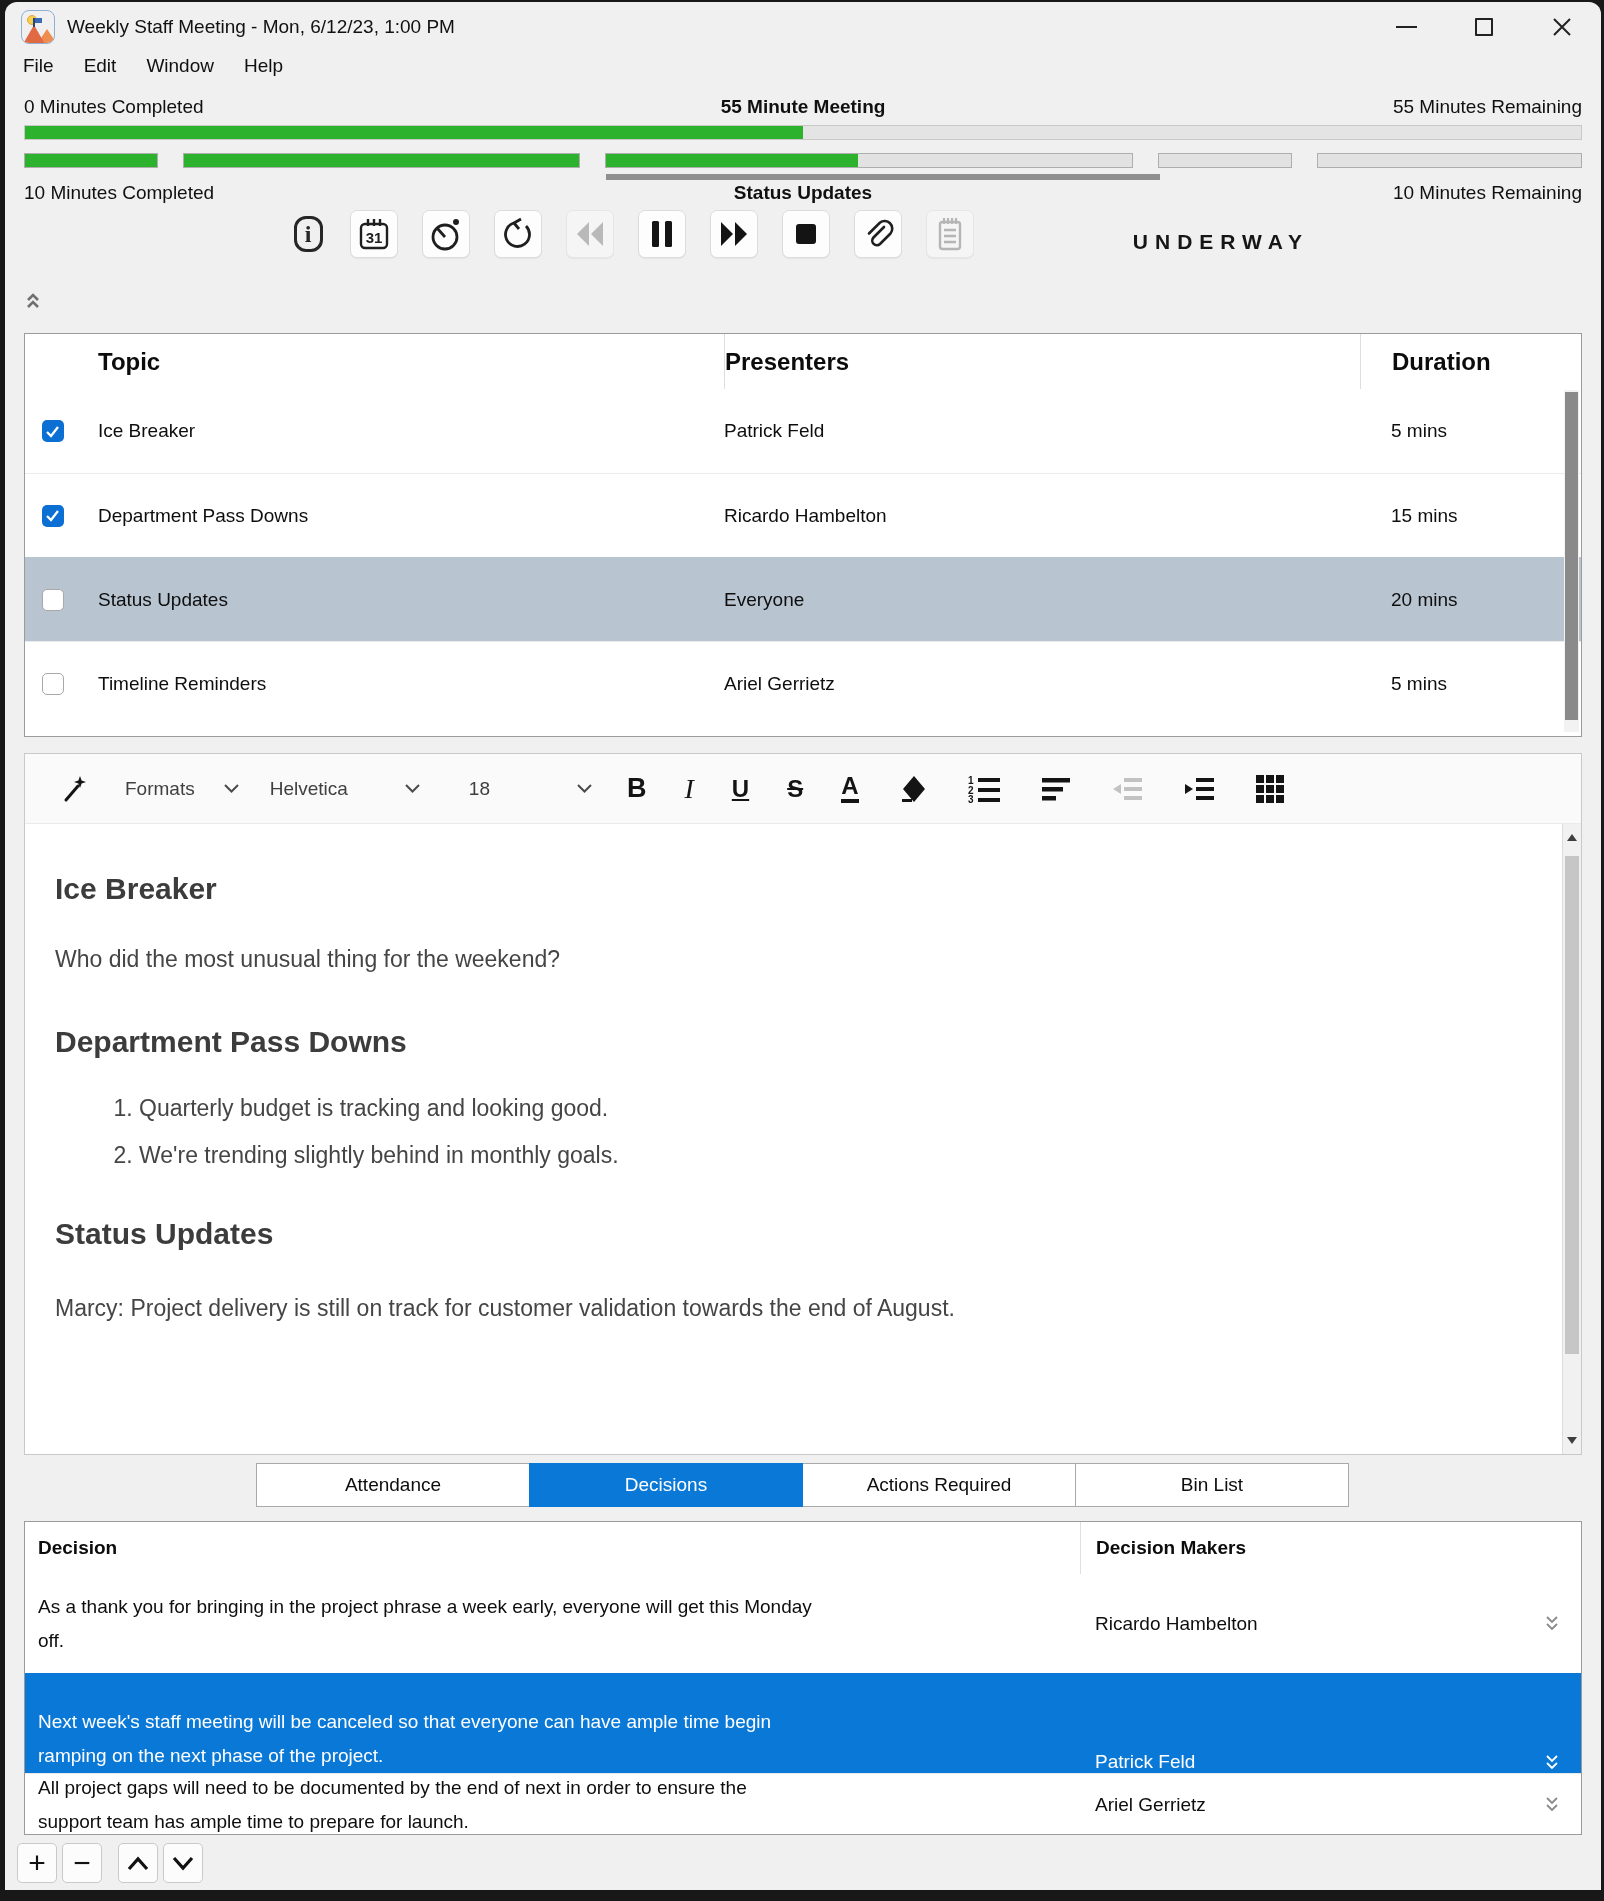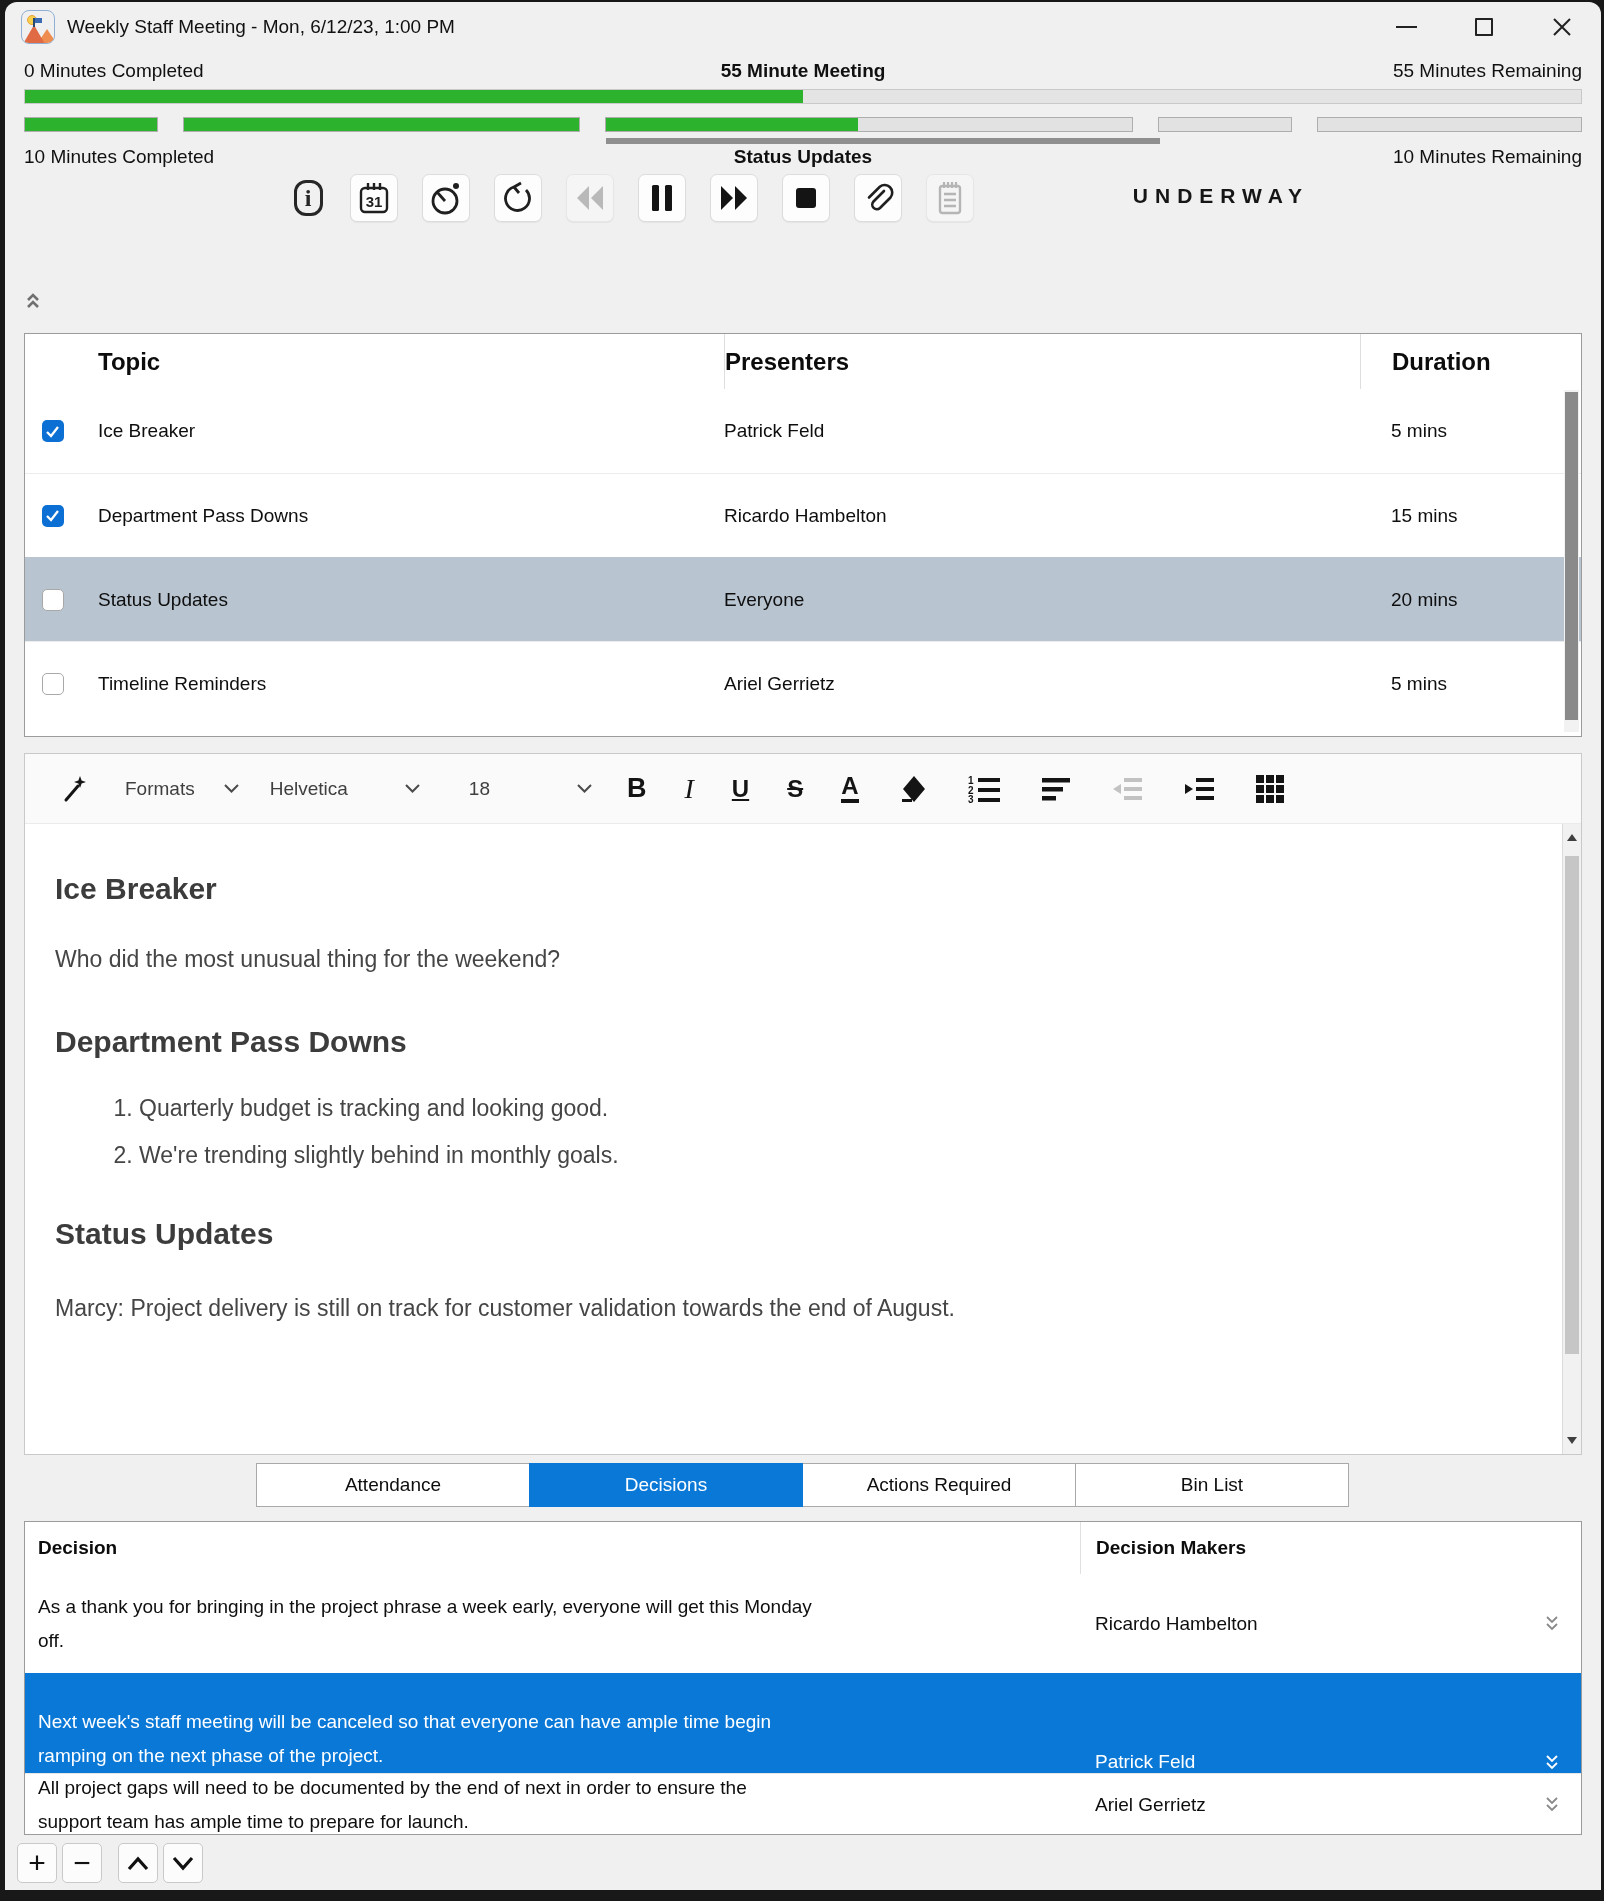--- a/index.html
+++ b/index.html
@@ -38,21 +38,21 @@
   .seg.active .seg-underline{position:absolute;left:0;right:-28px;top:20px;height:6px;background:#8f8f8f;}
   
   .transport{position:relative;height:60px;margin-top:2px;}
   .t-icons{position:absolute;left:285px;top:4px;display:flex;gap:24px;align-items:center;}
   .t-btn{width:48px;height:48px;background:#fdfdfd;border:1px solid #dcdcdc;border-radius:7px;
     display:flex;align-items:center;justify-content:center;box-shadow:0 1px 1px rgba(0,0,0,.05);}
   .t-btn.disabled{background:#f5f5f5;border-color:#e6e6e6;}
   .t-plain{width:36px;height:48px;display:flex;align-items:center;justify-content:center;}
   .info-glyph{width:29px;height:36px;border:3px solid #262626;border-radius:12px;display:flex;align-items:center;justify-content:center;
     font-family:"Liberation Serif","DejaVu Serif",serif;font-weight:bold;font-size:24px;color:#262626;line-height:1;}
-  .brand{position:absolute;right:292px;top:14px;font-size:21px;font-weight:bold;letter-spacing:7px;color:#161616;}
+  .brand{position:absolute;right:292px;top:24px;font-size:21px;font-weight:bold;letter-spacing:7px;color:#161616;}
   .collapse{position:absolute;left:20px;top:290px;}
   
   .agenda{position:absolute;left:19px;right:19px;top:331px;height:404px;background:#fff;border:1px solid #9b9b9b;}
   .ag-header{display:flex;height:55px;align-items:center;font-weight:bold;font-size:24px;color:#0c0c0c;}
   .ag-col-check{width:55px;flex:0 0 auto;display:flex;align-items:center;justify-content:center;}
   .ag-col-topic{width:644px;flex:0 0 auto;padding-left:18px;}
   .ag-col-pres{width:636px;flex:0 0 auto;}
   .ag-col-dur{flex:1;padding-left:31px;}
   .ag-header .ag-col-pres,.ag-header .ag-col-dur{border-left:1px solid #dedede;height:55px;display:flex;align-items:center;}
   .ag-row{display:flex;height:84px;align-items:center;font-size:19px;color:#0e0e0e;border-top:1px solid #ececec;}
@@ -130,20 +130,26 @@
           <div class="max-glyph"></div>
         </div>
       <div class="win-btn">
         <svg width="22" height="22" viewBox="0 0 22 22">
             <path d="M3 3 L19 19 M19 3 L3 19" stroke="#222" stroke-width="2" fill="none"></path>
           </svg>
       </div>
     </div>
   </div>
 
+  <div class="menubar">
+    <span class="menu-item">File</span>
+    <span class="menu-item">Edit</span>
+    <span class="menu-item">Window</span>
+    <span class="menu-item">Help</span>
+  </div>
 
   <div class="progress">
     <div class="labels">
       <span class="l">0 Minutes Completed</span>
       <span class="c">55 Minute Meeting</span>
       <span class="r">55 Minutes Remaining</span>
     </div>
     <div class="bar-track">
       <div class="bar-fill" id="overall-fill" style="width: 50%;"></div>
     </div>

